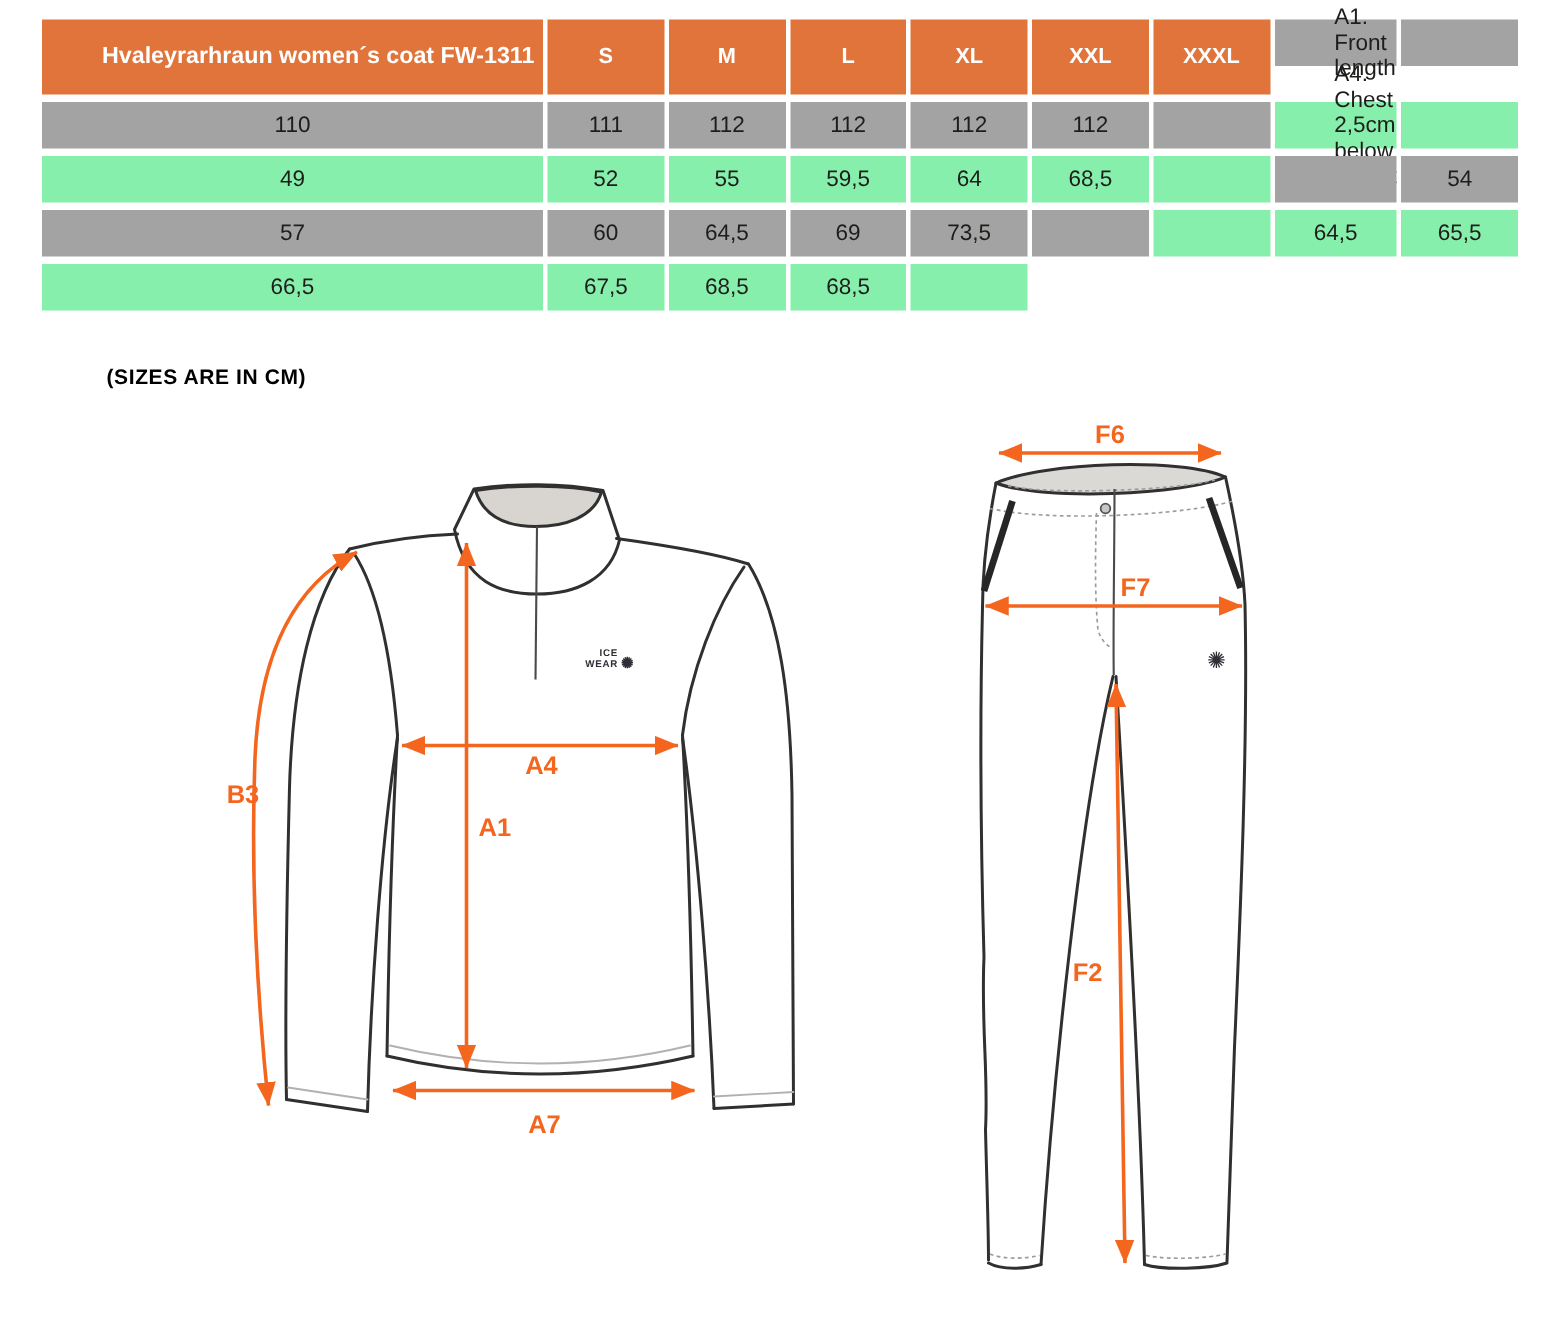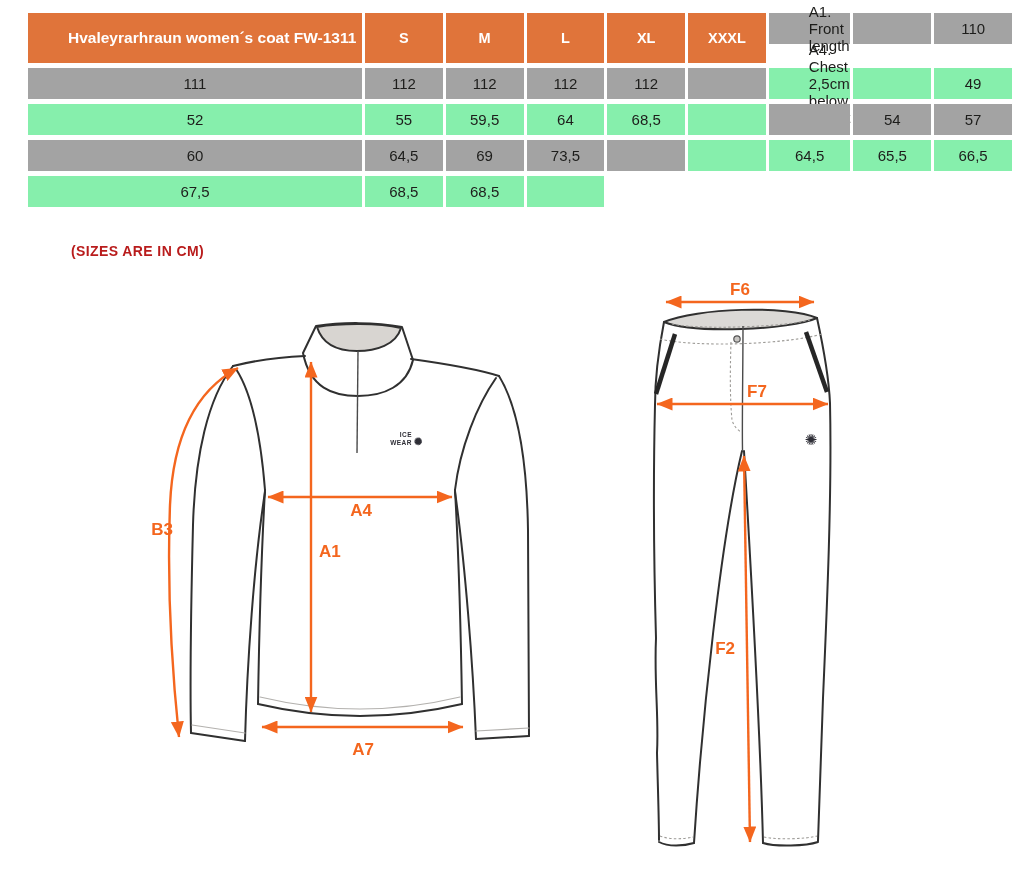--- a/index.html
+++ b/index.html
@@ -16,21 +16,21 @@
     height:31px; font-size:15px; color:#1d1d1b; box-sizing:border-box;
   }
   .cell.head  { height:50px; background:#e0743a; color:#ffffff; font-weight:bold; font-size:14.5px; }
   .cell.title { justify-content:flex-start; padding-left:40px; font-size:15.5px; }
   .cell.label { justify-content:flex-start; padding-left:40px; font-size:15px; font-weight:500; }
   .r-dark  { background:#a3a3a3; }
   .r-light { background:#86efac; }
 
   .note {
     position:absolute; left:71px; top:243px;
-    color:#b91c1c; font-size:14px; font-weight:600; letter-spacing:0.4px;
+    color:#000000; font-size:14px; font-weight:600; letter-spacing:0.4px;
   }
 
   
   svg.jacket { position:absolute; left:135px; top:300px; }
   svg.pants  { position:absolute; left:618px; top:278px; }
 
   .outline { fill:none; stroke:#303030; stroke-width:2; stroke-linecap:round; stroke-linejoin:round; }
   .stitch  { fill:none; stroke:#b3b1ae; stroke-width:1.2; stroke-linecap:round; }
   .dash    { fill:none; stroke:#9d9b97; stroke-width:1.1; stroke-dasharray:2.5 2.2; }
   .thick   { fill:none; stroke:#262626; stroke-width:4.5; stroke-linecap:butt; }
@@ -41,20 +41,21 @@
 </style>
 </head>
 <body>
 
 <div class="size-table">
   <div class="cell head title">Hvaleyrarhraun women´s coat FW-1311</div>
   <div class="cell head">S</div>
   <div class="cell head">M</div>
   <div class="cell head">L</div>
   <div class="cell head">XL</div>
+  <div class="cell head">XXL</div>
   <div class="cell head">XXXL</div>
 
   <div class="cell label r-dark">A1. Front length</div>
   <div class="cell r-dark"></div>
   <div class="cell r-dark">110</div>
   <div class="cell r-dark">111</div>
   <div class="cell r-dark">112</div>
   <div class="cell r-dark">112</div>
   <div class="cell r-dark">112</div>
   <div class="cell r-dark">112</div>

